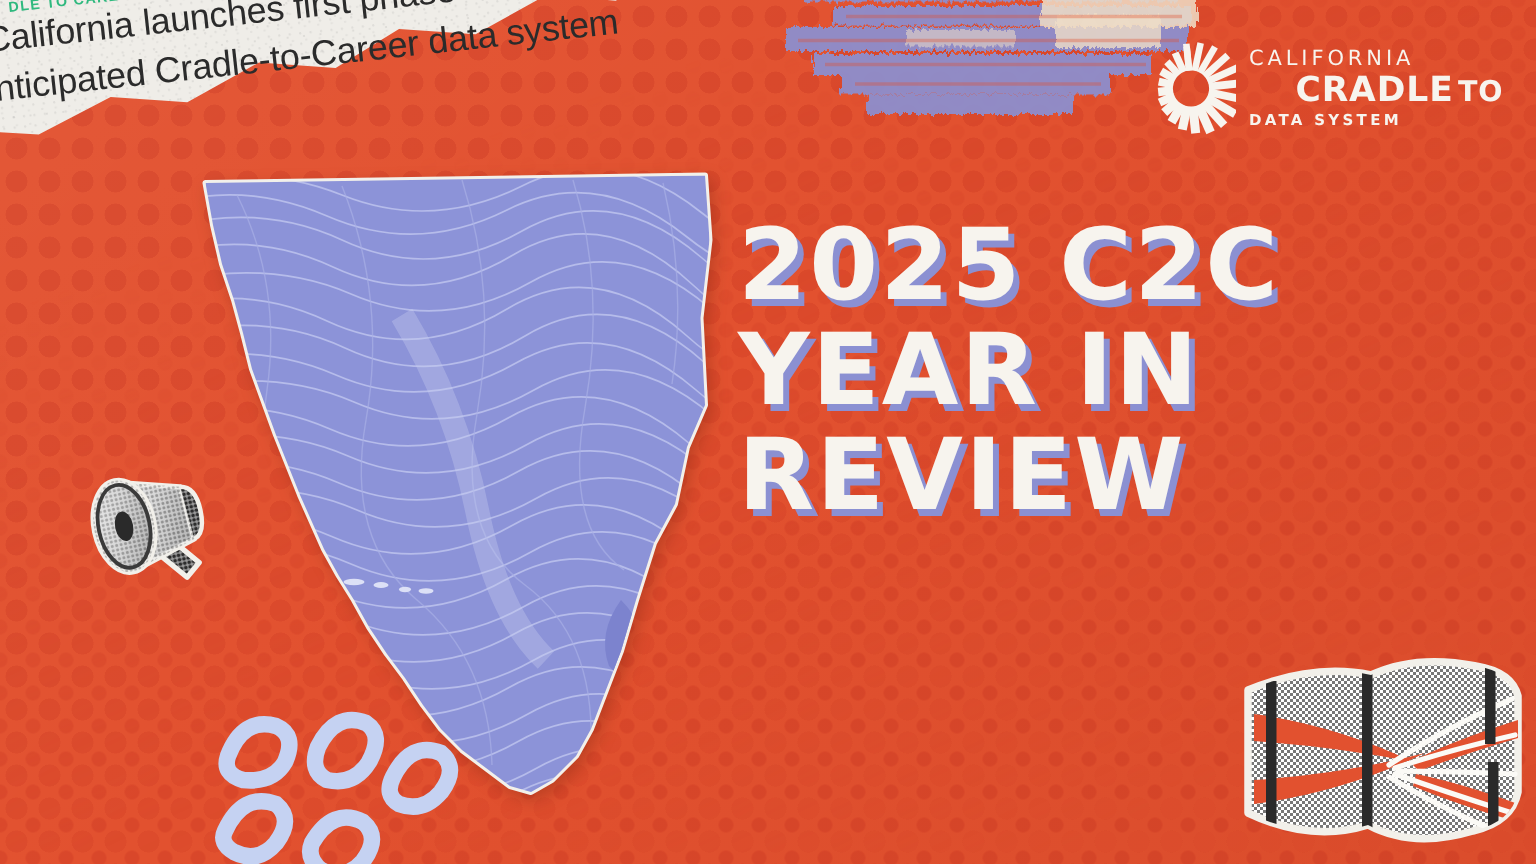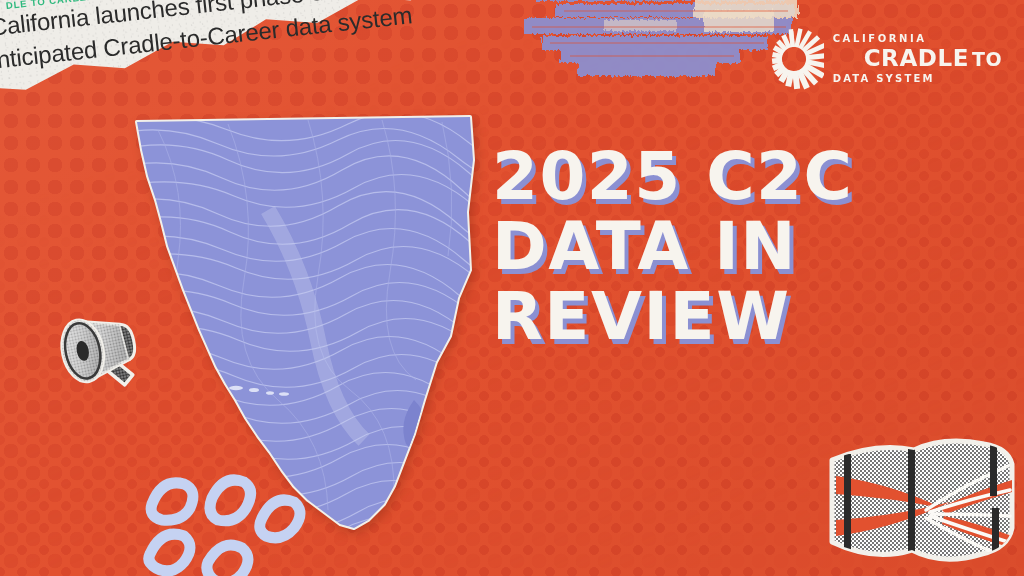--- a/index.html
+++ b/index.html
@@ -117,21 +117,21 @@
     margin:0 0 8px 0;
     white-space:nowrap;
   }
   .title-line:last-child{margin-bottom:0;}
 
   
   .logo{position:absolute;right:22px;top:24px;
         display:flex;align-items:center;gap:9px;}
   .logo-mark{width:58px;height:70px;flex:0 0 auto;}
   .logo-text{display:flex;flex-direction:column;line-height:1;}
-  .logo-l1{font-family:"DejaVu Sans",sans-serif;font-size:10px;font-weight:bold;
+  .logo-l1{font-family:"DejaVu Sans",sans-serif;font-size:14px;font-weight:normal;
            letter-spacing:2.6px;color:#F7F4EE;margin-bottom:3px;}
   .logo-l2{font-family:"DejaVu Sans",sans-serif;font-size:23px;font-weight:bold;
            letter-spacing:.6px;color:#F7F4EE;display:flex;align-items:baseline;gap:3px;margin-left:31px;}
   .logo-l2 .sm{font-size:19px;letter-spacing:.4px;}
   .logo-l3{font-family:"DejaVu Sans",sans-serif;font-size:23px;font-weight:bold;
            letter-spacing:.6px;color:#F7F4EE;margin-top:1px;}
   .logo-l4{font-family:"DejaVu Sans",sans-serif;font-size:10px;font-weight:bold;
            letter-spacing:2.2px;color:#F7F4EE;margin-top:4px;text-align:left;}
 </style>
 </head>
@@ -346,21 +346,21 @@
             <rect x="168" y="18" width="7" height="54"></rect>
             <rect x="170" y="84" width="7" height="48"></rect>
           </g>
         </g>
       </g>
     </svg>
   </div>
 
   <div class="title-block">
     <div class="title-line">2025 C2C</div>
-    <div class="title-line">DATA IN</div>
+    <div class="title-line">YEAR IN</div>
     <div class="title-line">REVIEW</div>
   </div>
 
   <div class="logo">
     <div class="logo-mark">
       <svg viewBox="0 0 58 70" width="58" height="70" aria-hidden="true">
         <g fill="#F7F4EE">
           <g transform="translate(28,35)">
             <rect x="12" y="-2.2" width="18" height="4.4" transform="rotate(-96)"></rect>
             <rect x="12" y="-2.2" width="19" height="4.4" transform="rotate(-78)"></rect>

